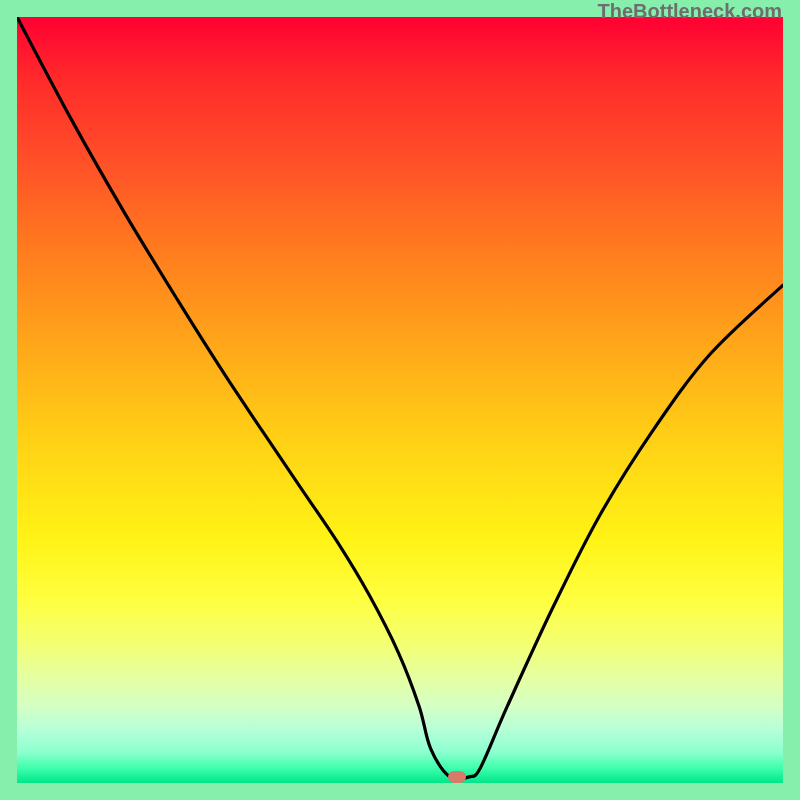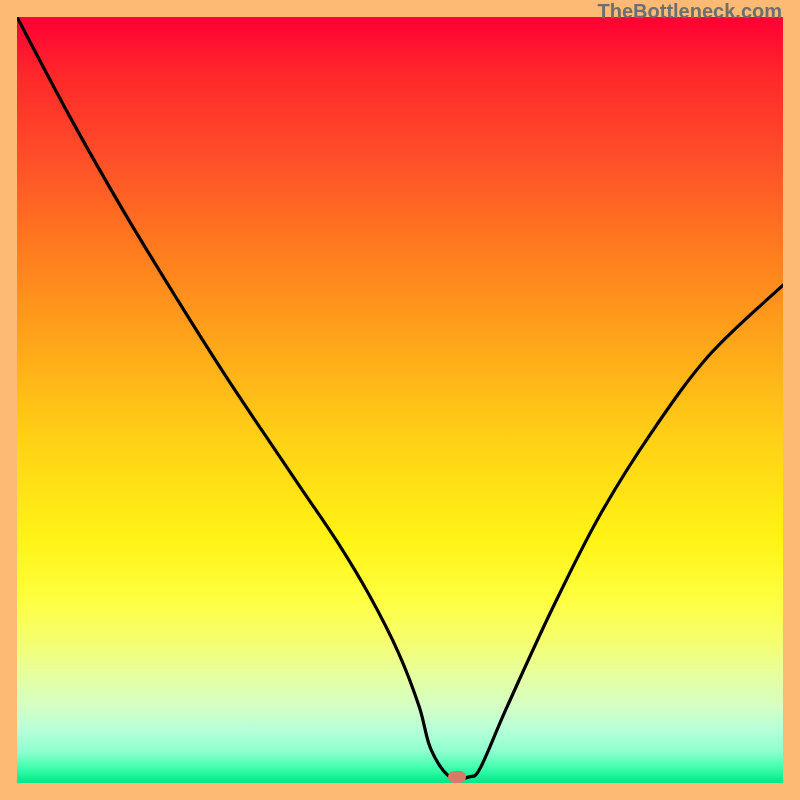--- a/index.html
+++ b/index.html
@@ -9,21 +9,21 @@
     height: 800px;
     background: #000;
     overflow: hidden;
   }
   .frame {
     position: absolute;
     left: 0;
     top: 0;
     width: 800px;
     height: 800px;
-    background: #fdba74;
+    background: #86efac;
   }
   .plot-area {
     position: absolute;
     left: 17px;
     top: 17px;
     width: 766px;
     height: 766px;
     background: linear-gradient(to bottom,
       #ff0033 0%,
       #ff2a2a 8%,

